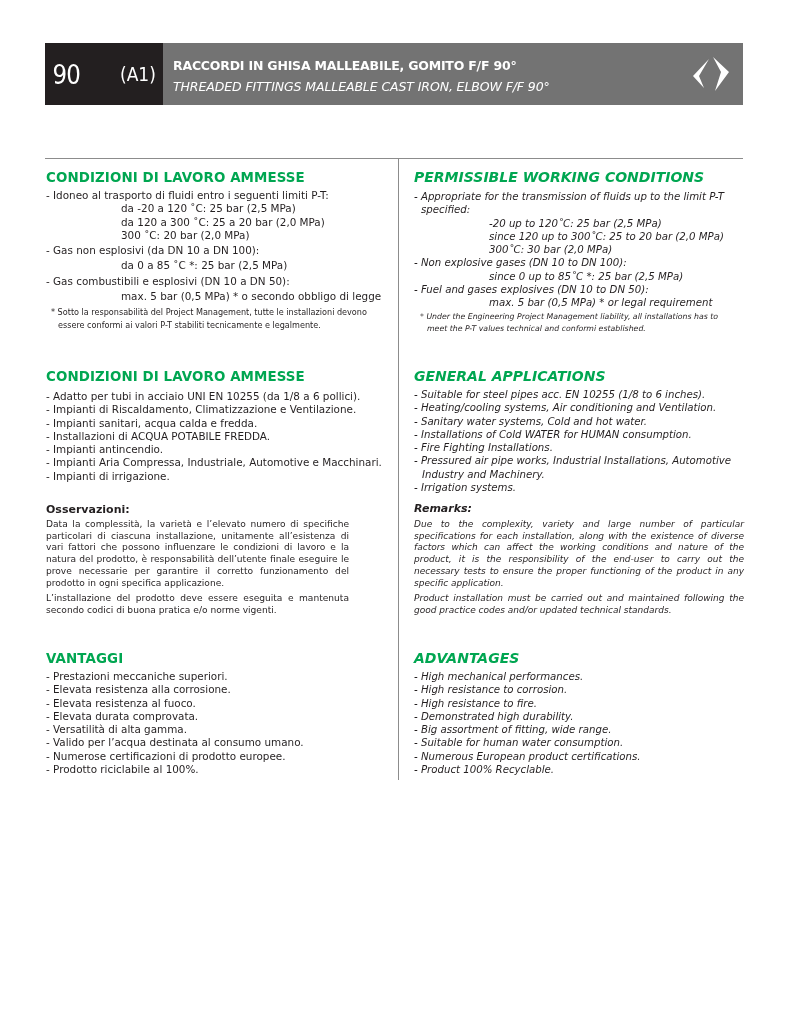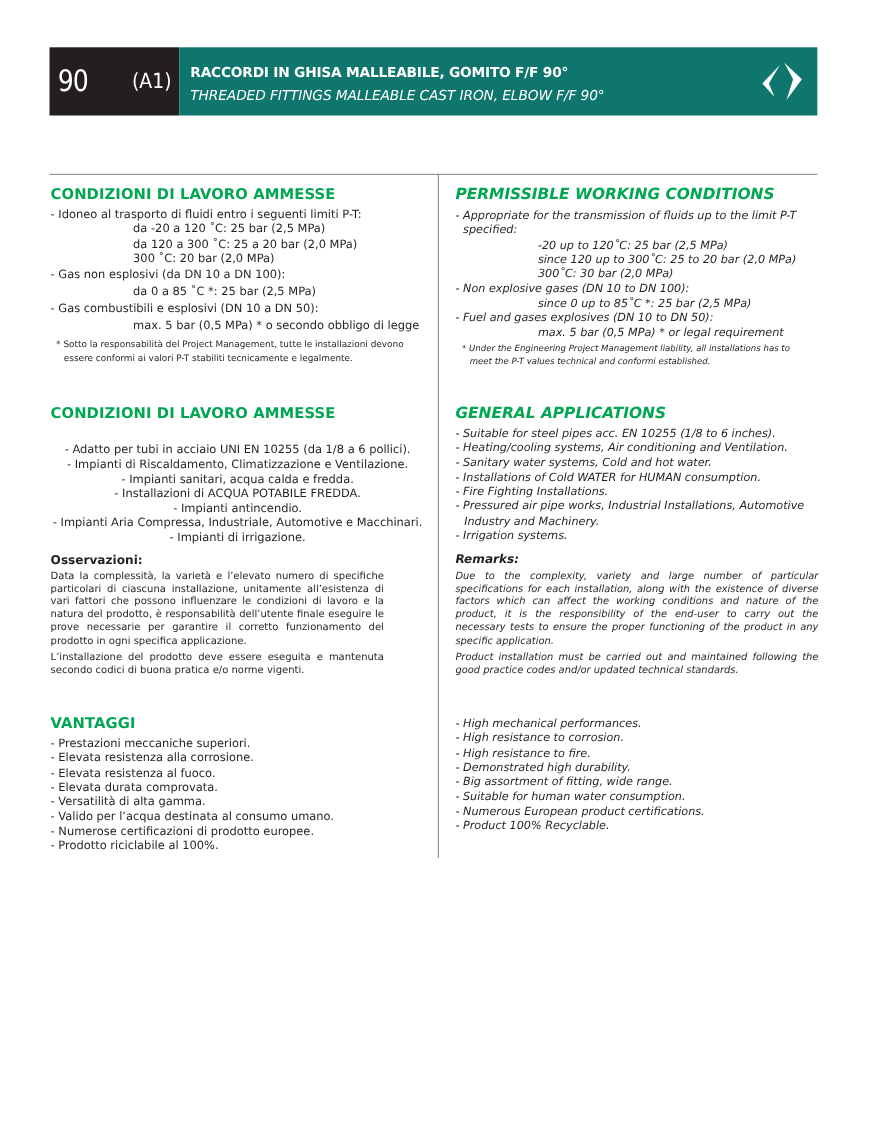--- a/index.html
+++ b/index.html
@@ -4,21 +4,21 @@
 <style>
   html, body { margin: 0; padding: 0; background: #ffffff; }
   body { width: 791px; height: 1034px; position: relative; overflow: hidden;
          font-family: "DejaVu Sans", sans-serif; color: #231f20; }
   .header { position: absolute; left: 45px; top: 43px; width: 698px; height: 62px; display: flex; }
   .hdr-code { width: 118px; height: 62px; background: #231f20; color: #fff;
               display: flex; align-items: center; justify-content: center;
               font-family: "DejaVu Sans", sans-serif; gap: 32px; }
   .hdr-code .num { font-size: 27px; letter-spacing: -1px; transform: scaleX(0.85); display: inline-block; }
   .hdr-code .sub { font-size: 19px; margin-left: 4px; transform: scaleX(0.9); display: inline-block; }
-  .hdr-green { flex: 1; background: #0f766e; position: relative; color: #fff; padding-left: 12px; }
+  .hdr-green { flex: 1; background: #737373; position: relative; color: #fff; padding-left: 12px; }
   .hdr-it { position: absolute; left: 10px; top: 15px; font-size: 12.5px; font-weight: bold; letter-spacing: -0.2px; white-space: nowrap; }
   .hdr-en { position: absolute; left: 10px; top: 36px; font-size: 12.5px; font-style: italic; letter-spacing: -0.1px; white-space: nowrap; }
   .logo { position: absolute; right: 12px; top: 12px; width: 40px; height: 38px; }
 
   .rule-top { position: absolute; left: 45px; top: 158px; width: 698px; height: 1px; background: #8c8c8c; }
   .vdivider { position: absolute; left: 398px; top: 158px; width: 1px; height: 622px; background: #8c8c8c; }
 
   .col { position: absolute; }
   .col-it { left: 46px; width: 340px; }
   .col-en { left: 414px; width: 331px; }
@@ -90,21 +90,21 @@
   <div class="txt-en">- Fuel and gases explosives (DN 10 to DN 50):</div>
   <div class="txt-en indent-en">max. 5 bar (0,5 MPa) * or legal requirement</div>
   <div class="note-en" style="margin-top:1px;">
     <div>* Under the Engineering Project Management liability, all installations has to</div>
     <div class="cont">meet the P-T values technical and conformi established.</div>
   </div>
 </div>
 
 <div class="col col-it" style="top:368px;">
   <h2 class="h-it">CONDIZIONI DI LAVORO AMMESSE</h2>
-  <ul class="lst txt" style="margin-top:17px;text-align:center;">
+  <ul class="lst txt" style="margin-top:4px;">
     <li>- Adatto per tubi in acciaio UNI EN 10255 (da 1/8 a 6 pollici).</li>
     <li>- Impianti di Riscaldamento, Climatizzazione e Ventilazione.</li>
     <li>- Impianti sanitari, acqua calda e fredda.</li>
     <li>- Installazioni di ACQUA POTABILE FREDDA.</li>
     <li>- Impianti antincendio.</li>
     <li>- Impianti Aria Compressa, Industriale, Automotive e Macchinari.</li>
     <li>- Impianti di irrigazione.</li>
   </ul>
 </div>
 
@@ -142,20 +142,21 @@
     <li>- Elevata resistenza al fuoco.</li>
     <li>- Elevata durata comprovata.</li>
     <li>- Versatilità di alta gamma.</li>
     <li>- Valido per l’acqua destinata al consumo umano.</li>
     <li>- Numerose certificazioni di prodotto europee.</li>
     <li>- Prodotto riciclabile al 100%.</li>
   </ul>
 </div>
 
 <div class="col col-en" style="top:649px;">
+  <h2 class="h-en">ADVANTAGES</h2>
   <ul class="lst txt-en" style="margin-top:3px;">
     <li>- High mechanical performances.</li>
     <li>- High resistance to corrosion.</li>
     <li>- High resistance to fire.</li>
     <li>- Demonstrated high durability.</li>
     <li>- Big assortment of fitting, wide range.</li>
     <li>- Suitable for human water consumption.</li>
     <li>- Numerous European product certifications.</li>
     <li>- Product 100% Recyclable.</li>
   </ul>

